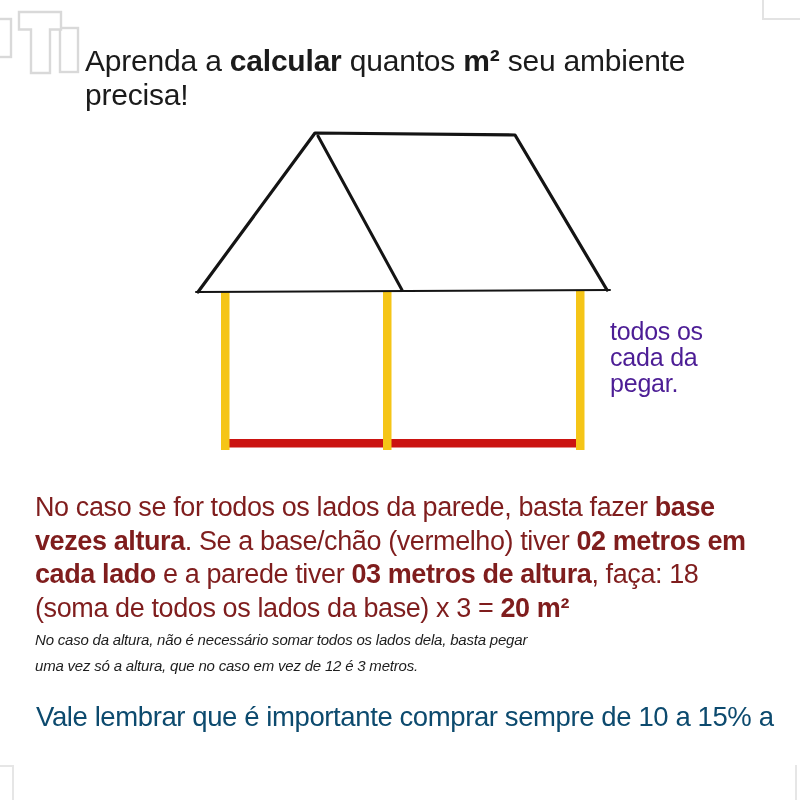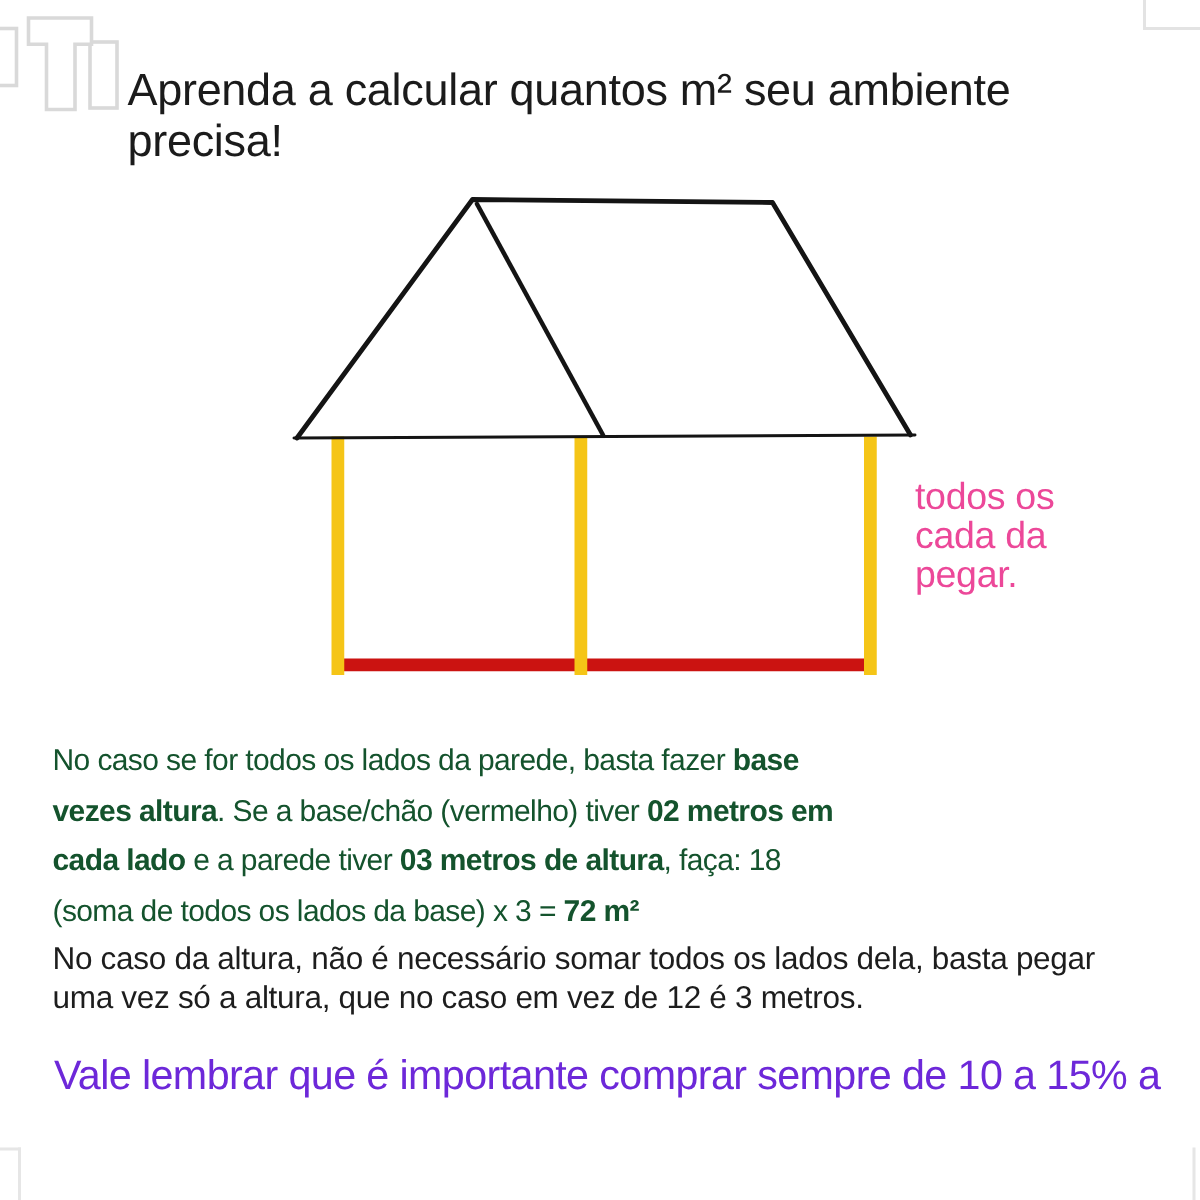--- a/index.html
+++ b/index.html
@@ -6,40 +6,40 @@
   .canvas{
     position:relative;width:800px;height:800px;background:#ffffff;
     overflow:hidden;font-family:"Liberation Sans",sans-serif;color:#1c1c1c;
   }
   .abs{position:absolute;}
   
   .title{
     left:85px;top:44px;width:700px;
     font-size:30px;line-height:34px;letter-spacing:-0.2px;color:#1b1b1b;
   }
-  .title b{font-weight:400;}
+  .title b{font-weight:700;}
   
   .diagram-svg{left:140px;top:120px;}
   .diagram-label{
-    left:610px;top:318px;font-size:25px;line-height:26px;color:#ec4899;
+    left:610px;top:318px;font-size:25px;line-height:26px;color:#4c1d95;
     letter-spacing:-0.2px;
   }
   
   .p1{
     left:35px;top:491px;width:755px;
-    font-size:20px;line-height:33.5px;letter-spacing:-0.4px;color:#14532d;
+    font-size:27px;line-height:33.5px;letter-spacing:-0.4px;color:#7f1d1d;
   }
   .p1 b, .p3 b{font-weight:700;}
   .p2{
     left:35px;top:627px;width:755px;
-    font-size:21px;line-height:26px;letter-spacing:-0.2px;color:#1d1d1d;
+    font-size:15px;line-height:26px;letter-spacing:-0.2px;color:#1d1d1d;font-style:italic;
   }
   .p3{
     left:36px;top:699px;width:755px;
-    font-size:27.5px;line-height:36px;letter-spacing:-0.4px;color:#6d28d9;
+    font-size:27.5px;line-height:36px;letter-spacing:-0.4px;color:#0c4a6e;
   }
   
   .wm{position:absolute;}
   .wm-tr{left:762px;top:0;width:36px;height:18px;
     border-left:2px solid #e3e3e3;border-bottom:2px solid #e3e3e3;}
   .wm-bl{left:0;top:765px;width:12px;height:35px;
     border-top:2px solid #e6e6e6;border-right:2px solid #e6e6e6;}
   .wm-br{left:795px;top:765px;width:4px;height:35px;
     border-left:2px solid #e6e6e6;}
 </style>
@@ -84,21 +84,21 @@
   <div class="abs diagram-label">
     <div>todos os</div>
     <div>cada da</div>
     <div>pegar.</div>
   </div>
 
   <div class="abs p1">
     <span>No caso se for todos os lados da parede, basta fazer </span><b>base</b><br>
     <b>vezes altura</b><span>. Se a base/chão (vermelho) tiver </span><b>02 metros em</b><br>
     <b>cada lado</b><span> e a parede tiver </span><b>03 metros de altura</b><span>, faça: 18</span><br>
-    <span>(soma de todos os lados da base) x 3 = </span><b>72 m²</b>
+    <span>(soma de todos os lados da base) x 3 = </span><b>20 m²</b>
   </div>
 
   <div class="abs p2">
     <div>No caso da altura, não é necessário somar todos os lados dela, basta pegar</div>
     <div>uma vez só a altura, que no caso em vez de 12 é 3 metros.</div>
   </div>
 
   <div class="abs p3">
     <div>Vale lembrar que é importante comprar sempre de 10 a 15% a</div>
   </div>

